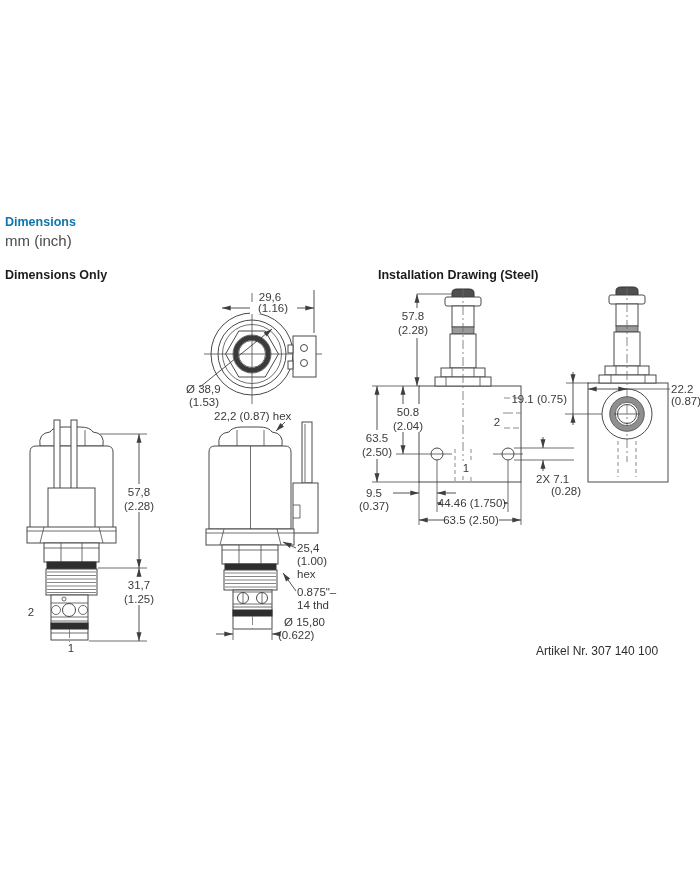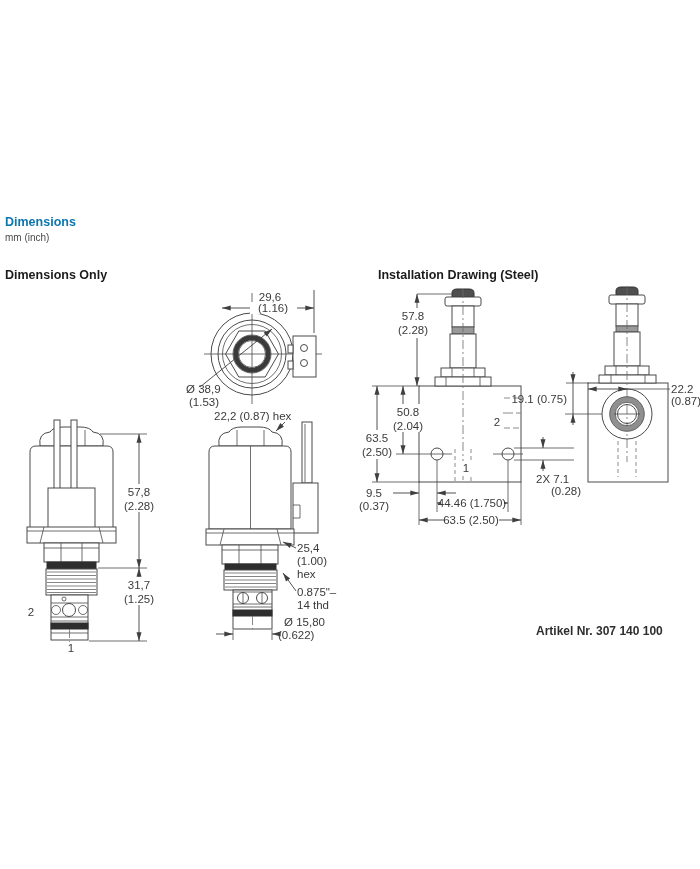--- a/index.html
+++ b/index.html
@@ -1,20 +1,20 @@
 <!DOCTYPE html>
 <html><head>
 <meta charset="utf-8">
 <style>
   html,body{margin:0;padding:0;background:#ffffff;}
   .canvas{position:relative;width:700px;height:869px;background:#fff;overflow:hidden;
           font-family:"Liberation Sans","DejaVu Sans",sans-serif;}
   .hdr{position:absolute;font-size:12.5px;font-weight:bold;color:#1c1c1c;white-space:nowrap;}
   .hdr.blue{color:#0d76ae;}
-  .units{position:absolute;font-size:10px;color:#4a4a4a;white-space:nowrap;}
+  .units{position:absolute;font-size:15px;color:#4a4a4a;white-space:nowrap;}
   .artikel{position:absolute;font-size:12px;color:#2e2e2e;white-space:nowrap;}
   svg{position:absolute;left:0;top:0;}
   svg text{font-family:"Liberation Sans","DejaVu Sans",sans-serif;font-size:11.5px;fill:#3a3a3a;}
   .ln{stroke:#4a4a4a;stroke-width:1;fill:none;}
   .thin{stroke:#4a4a4a;stroke-width:.8;fill:none;}
   .fillw{fill:#ffffff;stroke:#4a4a4a;stroke-width:1;}
   .dark{fill:#2e2e2e;stroke:#2e2e2e;}
   .gray{fill:#9a9a9a;stroke:#4a4a4a;stroke-width:.8;}
   .cl{stroke:#6a6a6a;stroke-width:.8;fill:none;stroke-dasharray:9 3 2 3;}
   .hid{stroke:#808080;stroke-width:.9;fill:none;stroke-dasharray:4 3;}
@@ -22,21 +22,21 @@
 </style>
 </head>
 <body>
 
 <div class="canvas">
 
   <div class="hdr blue" style="left:5px;top:215px;">Dimensions</div>
   <div class="units" style="left:5px;top:232px;">mm (inch)</div>
   <div class="hdr" style="left:5px;top:268px;">Dimensions Only</div>
   <div class="hdr" style="left:363px;top:268px;padding-left:15px;">Installation Drawing (Steel)</div>
-  <div class="artikel" style="left:536px;top:624px;font-weight:bold;">Artikel Nr. 307 140 100</div>
+  <div class="artikel" style="left:536px;top:644px;">Artikel Nr. 307 140 100</div>
 
   <svg width="700" height="869" viewBox="0 0 700 869" xmlns="http://www.w3.org/2000/svg">
     <defs>
       <marker id="arr" viewBox="0 0 12 8" refX="11.5" refY="4" markerWidth="11" markerHeight="7" orient="auto-start-reverse">
         <path d="M0.5,0.8 L11.5,4 L0.5,7.2 Z" fill="#3f3f3f"></path>
       </marker>
     </defs>
 
     <g>
       <line class="thin" x1="204" y1="354" x2="322" y2="354"></line>

